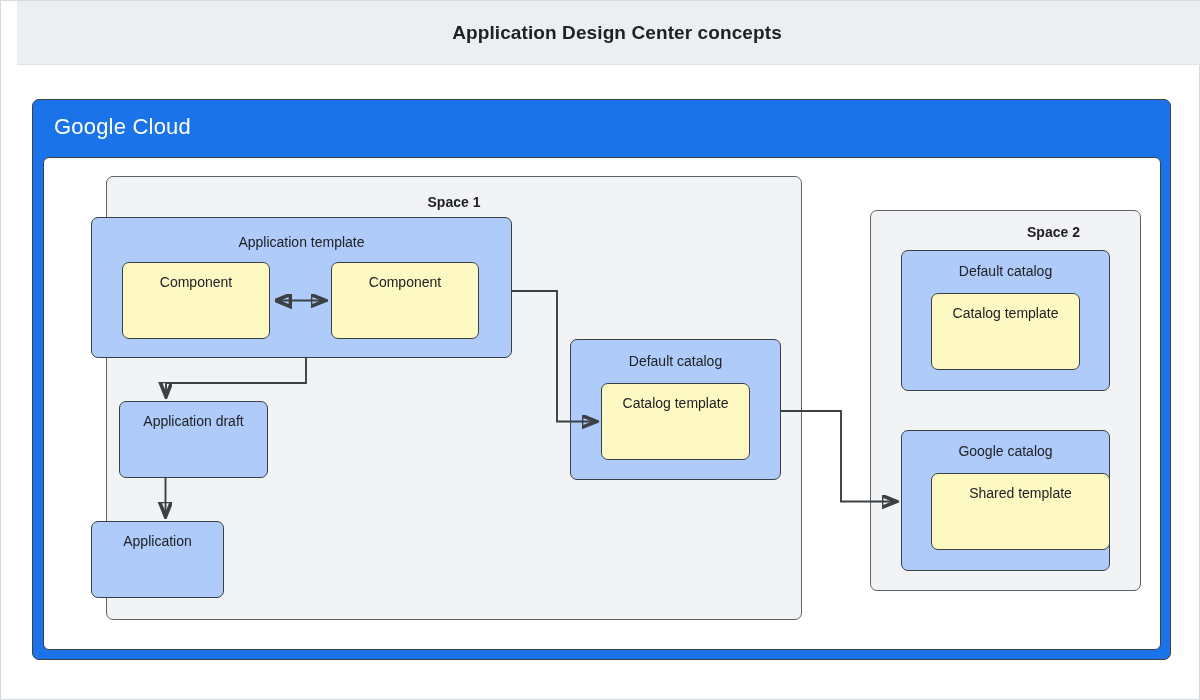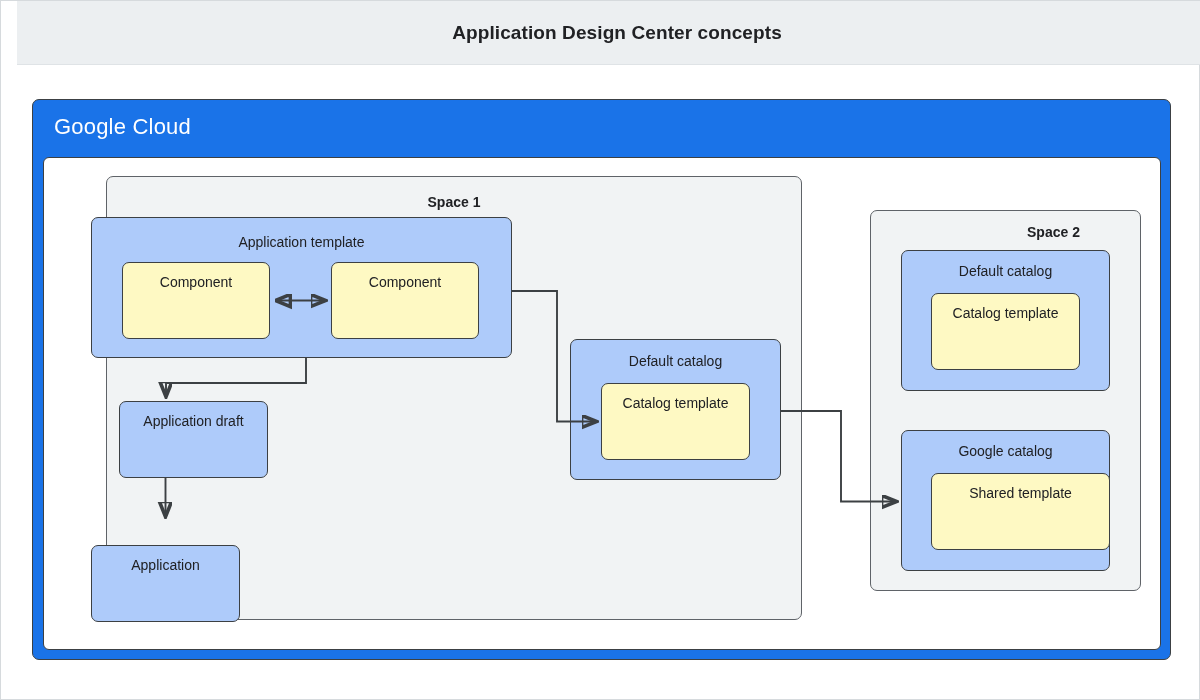--- a/index.html
+++ b/index.html
@@ -127,21 +127,21 @@
   
   #application-template { left: 90px; top: 216px; width: 421px; height: 141px; }
   #application-template .box-label { top: 16px; }
   #component-1 { left: 121px; top: 261px; width: 148px; height: 77px; }
   #component-1 .box-label { top: 11px; }
   #component-2 { left: 330px; top: 261px; width: 148px; height: 77px; }
   #component-2 .box-label { top: 11px; }
 
   #application-draft { left: 90px; top: 400px; width: 149px; height: 77px; margin-left: 28px; }
   #application-draft .box-label { top: 11px; }
-  #application { left: 90px; top: 520px; width: 149px; height: 77px; margin-top: 24px; }
+  #application { left: 90px; top: 520px; width: 133px; height: 77px; }
   #application .box-label { top: 11px; }
 
   #default-catalog-1 { left: 569px; top: 338px; width: 211px; height: 141px; }
   #default-catalog-1 .box-label { top: 13px; }
   #catalog-template-1 { left: 600px; top: 382px; width: 149px; height: 77px; }
   #catalog-template-1 .box-label { top: 11px; }
 
   
   #default-catalog-2 { left: 900px; top: 249px; width: 209px; height: 141px; }
   #default-catalog-2 .box-label { top: 12px; }

